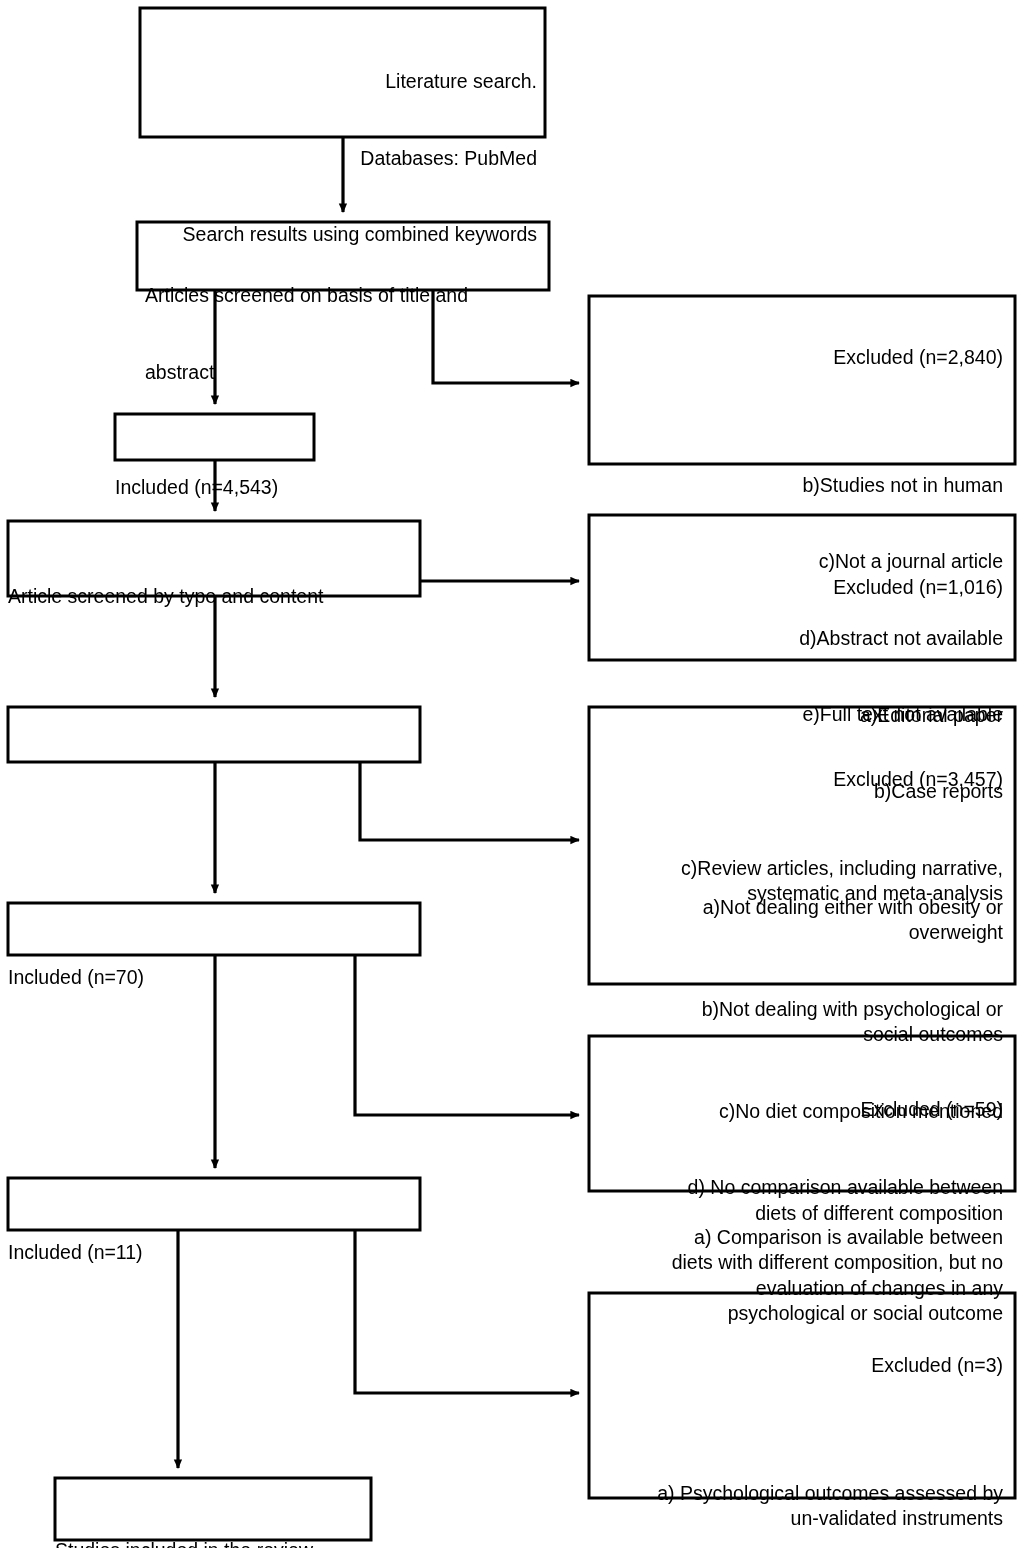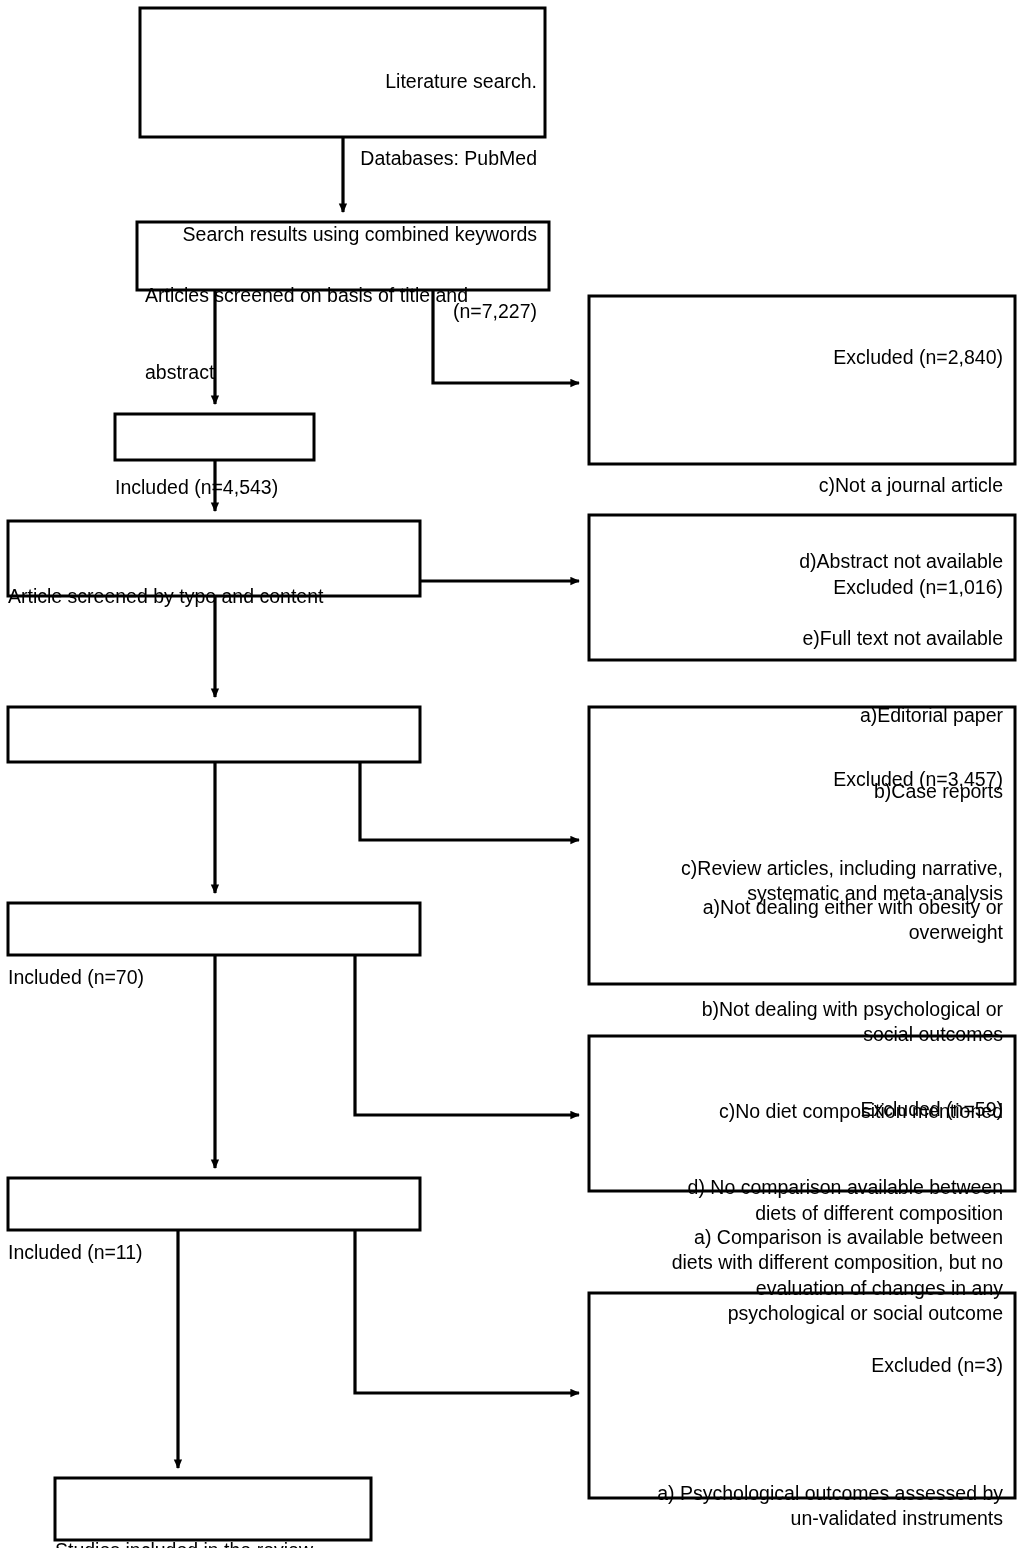--- a/index.html
+++ b/index.html
@@ -121,31 +121,31 @@
     <path class="conn" d="M420,581 L579,581" marker-end="url(#arrow)"></path>
     <path class="conn" d="M360,762 L360,840 L579,840" marker-end="url(#arrow)"></path>
     <path class="conn" d="M355,955 L355,1115 L579,1115" marker-end="url(#arrow)"></path>
     <path class="conn" d="M355,1230 L355,1393 L579,1393" marker-end="url(#arrow)"></path>
   </svg>
 
   <div class="node-text left-text" style="left:152px; top:18px; width:385px;">
     <div>Literature search.</div>
     <div>Databases: PubMed</div>
     <div>Search results using combined keywords</div>
-    <div>(n=7,227)</div>
   </div>
 
   <div class="node-text center-text" style="left:145px; top:232px; width:396px;">
     <div>Articles screened on basis of title and</div>
     <div>abstract</div>
   </div>
 
   <div class="node-text left-text" style="left:603px; top:294px; width:400px;">
     <div class="excl-head">Excluded (n=2,840)</div>
     <ul class="excl-list">
+      <li class="indent-a"><span class="hang-lab">b)</span><span>Studies not in human</span></li>
       <li class="indent-a"><span class="hang-lab">c)</span><span>Not a journal article</span></li>
       <li class="indent-a"><span class="hang-lab">d)</span><span>Abstract not available</span></li>
       <li class="indent-a"><span class="hang-lab">e)</span><span>Full text not available</span></li>
     </ul>
   </div>
 
   <div class="node-text center-text" style="left:115px; top:424px; width:199px;">
     <div>Included (n=4,543)</div>
   </div>
 

